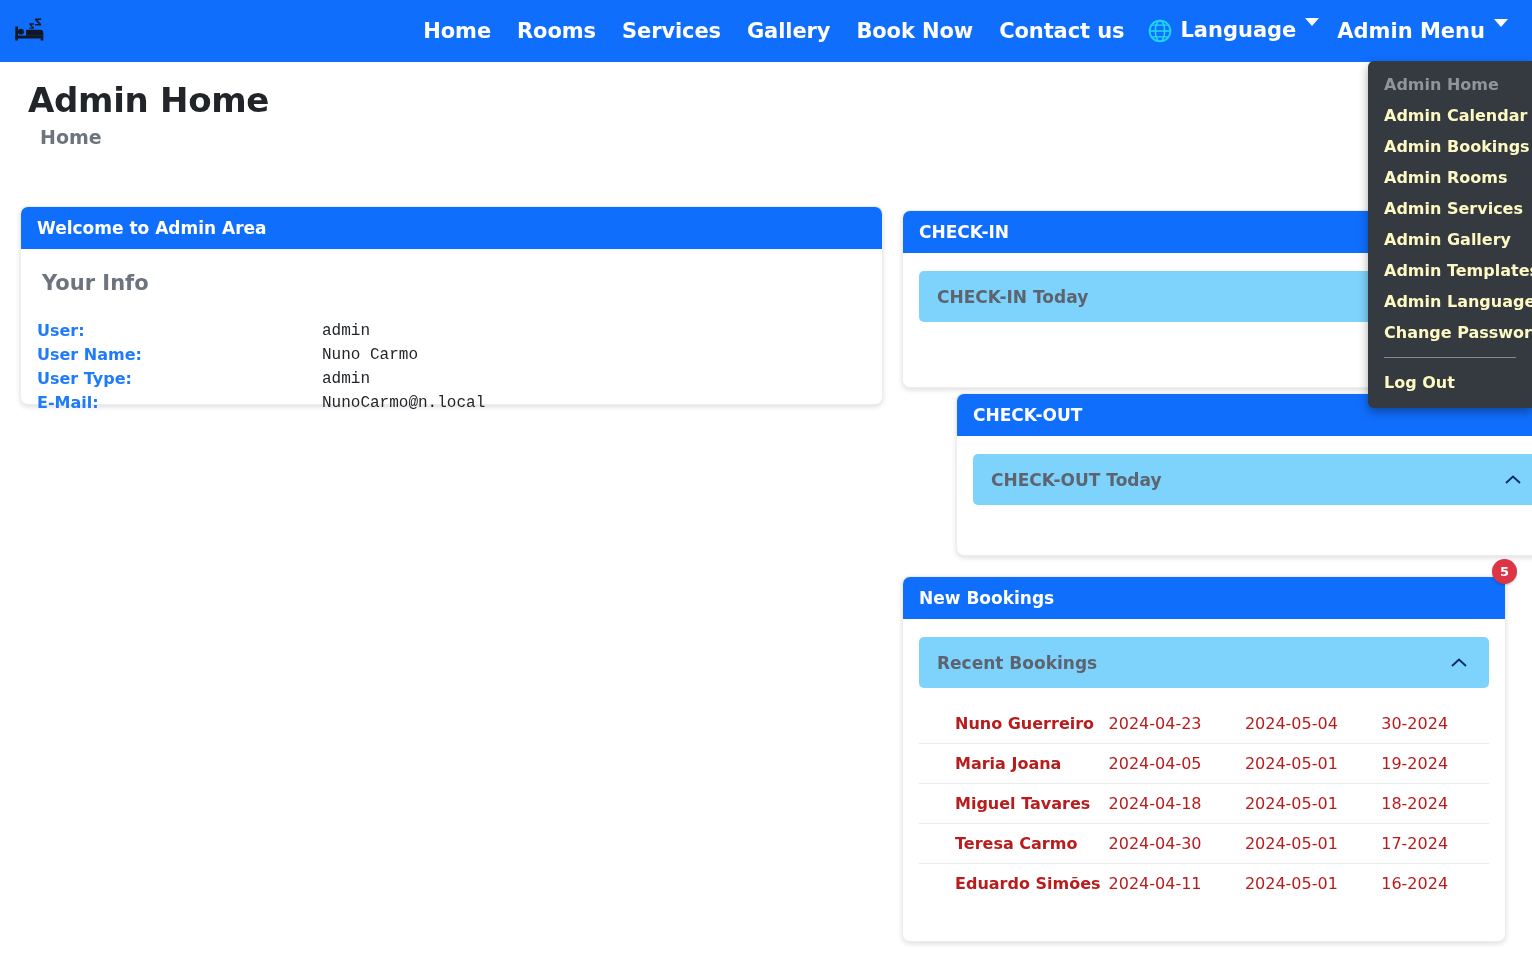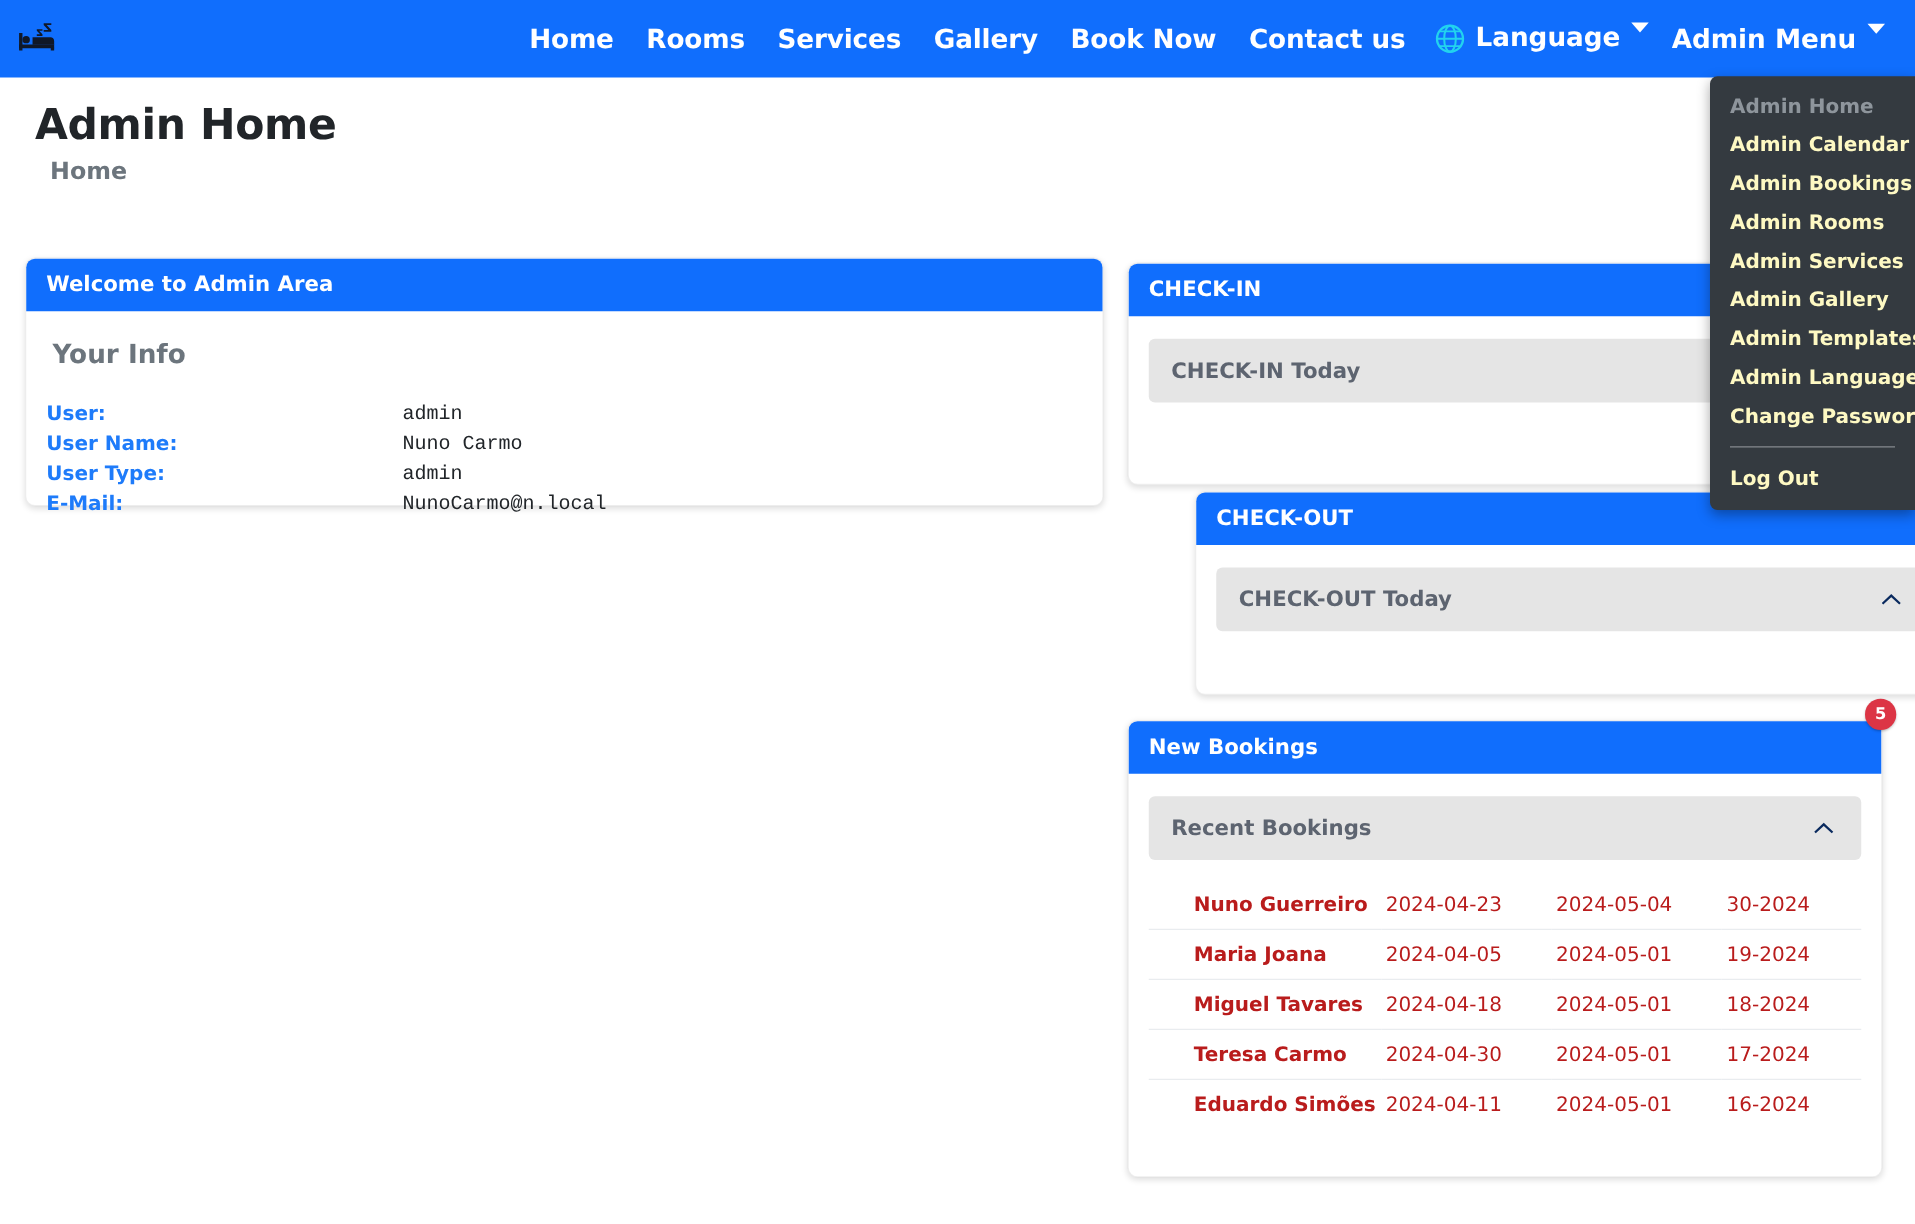--- a/index.html
+++ b/index.html
@@ -98,21 +98,21 @@
     width: 285px; color: #1e7bfa; font-weight: bold;
   }
   .info-value { color: #212529; font-family: Liberation Mono, monospace; }
 
   
   #checkin-card  { left: 902px; top: 210px; width: 604px; height: 178px; }
   #checkout-card { left: 956px; top: 393px; width: 604px; height: 163px; }
   #bookings-card { left: 902px; top: 576px; width: 604px; height: 366px; }
 
   .accordion-head {
-    background: #e5e5e5;
+    background: #7dd3fc;
     border-radius: 5px;
     display: flex; align-items: center;
     padding: 0 18px;
     height: 51px;
     margin-top: 4px;
   }
   .accordion-title {
     font-size: 17px; font-weight: bold; color: #5d6470;
   }
   .chev { margin-left: auto; display: block; }

